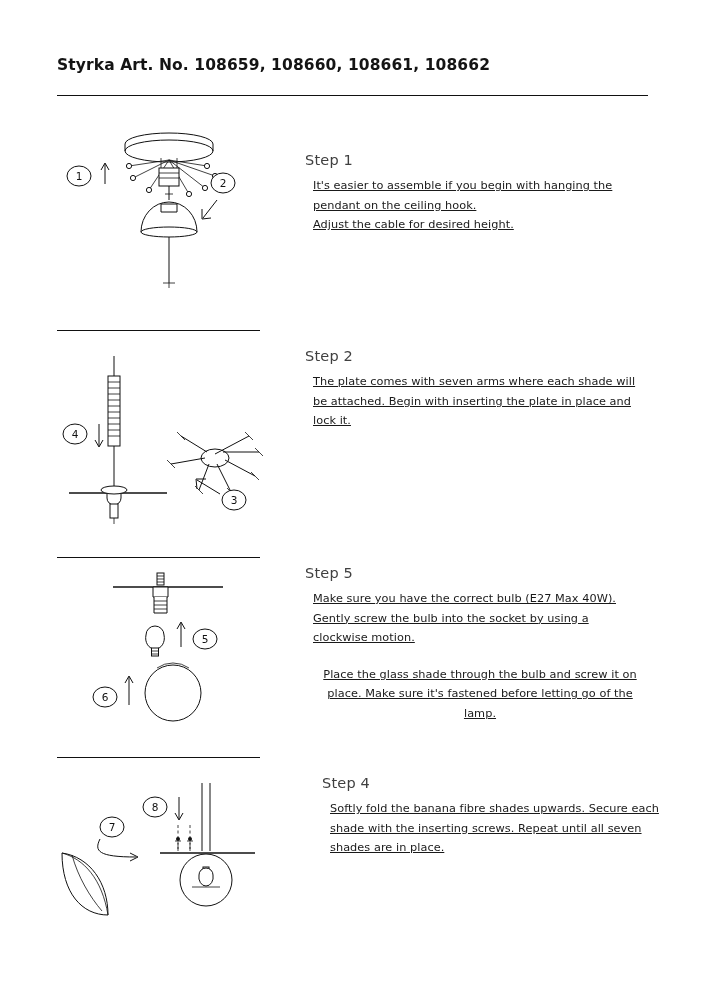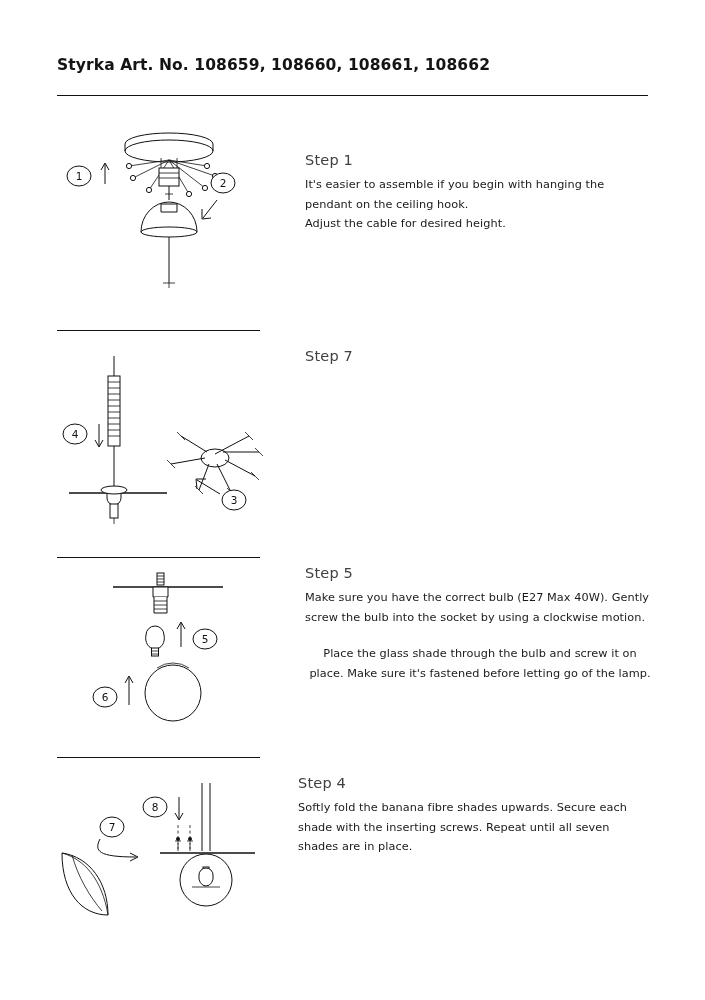--- a/index.html
+++ b/index.html
@@ -52,22 +52,23 @@
     font-size: 14.5px;
     font-weight: 500;
     color: #404040;
     margin: 0 0 7px 0;
     letter-spacing: 0.2px;
   }
   .step-text {
     font-size: 11.3px;
     line-height: 19.6px;
     color: #1a1a1a;
-    margin: 0;
+    margin: 8px;
     letter-spacing: 0.05px;
+    text-decoration: underline;
   }
   .step-text + .step-text {
     margin-top: 17px;
     text-align: center;
   }
   .fig {
     position: absolute;
   }
   svg { display: block; overflow: visible; }
   .ln { stroke: #111; fill: none; stroke-width: 1; }
@@ -145,21 +146,22 @@
       <ellipse cx="166" cy="55" rx="12" ry="10" class="fill-w"></ellipse>
       <text class="num-text" x="166" y="55">2</text>
       <path d="M160 72 L146 90" class="ln"></path>
       <path d="M145 81 L145 91 L154 90" class="ln"></path>
     </svg>
   </div>
 
   <div class="step-rule" style="left:57px; top:330px; width:203px;"></div>
 
   <div class="step-block" style="left:305px; top:348px;">
-    <h2 class="step-heading">Step 7</h2>
+    <h2 class="step-heading">Step 2</h2>
+    <p class="step-text">The plate comes with seven arms where each shade will be attached. Begin with inserting the plate in place and lock it.</p>
   </div>
 
   <div class="fig" style="left:57px; top:348px;">
     <svg width="230" height="185" viewBox="0 0 230 185">
 
       <path d="M57 8 L57 28" class="ln"></path>
 
       <rect x="51" y="28" width="12" height="70" class="fill-w"></rect>
       <g class="ln-thin">
         <path d="M51 34 L63 34"></path>
@@ -256,21 +258,21 @@
 
       <path d="M72 140 L72 112" class="ln"></path>
       <path d="M68 118 L72 111 L76 118" class="ln"></path>
       <ellipse cx="48" cy="132" rx="12" ry="10" class="fill-w"></ellipse>
       <text class="num-text" x="48" y="132">6</text>
     </svg>
   </div>
 
   <div class="step-rule" style="left:57px; top:757px; width:203px;"></div>
 
-  <div class="step-block" style="left:298px; top:775px;">
+  <div class="step-block" style="left:322px; top:775px;">
     <h2 class="step-heading">Step 4</h2>
     <p class="step-text">Softly fold the banana fibre shades upwards. Secure each shade with the inserting screws. Repeat until all seven shades are in place.</p>
   </div>
 
   <div class="fig" style="left:50px; top:775px;">
     <svg width="240" height="180" viewBox="0 0 240 180">
 
       <path d="M152 8 L152 76" class="ln"></path>
       <path d="M160 8 L160 76" class="ln"></path>
 

